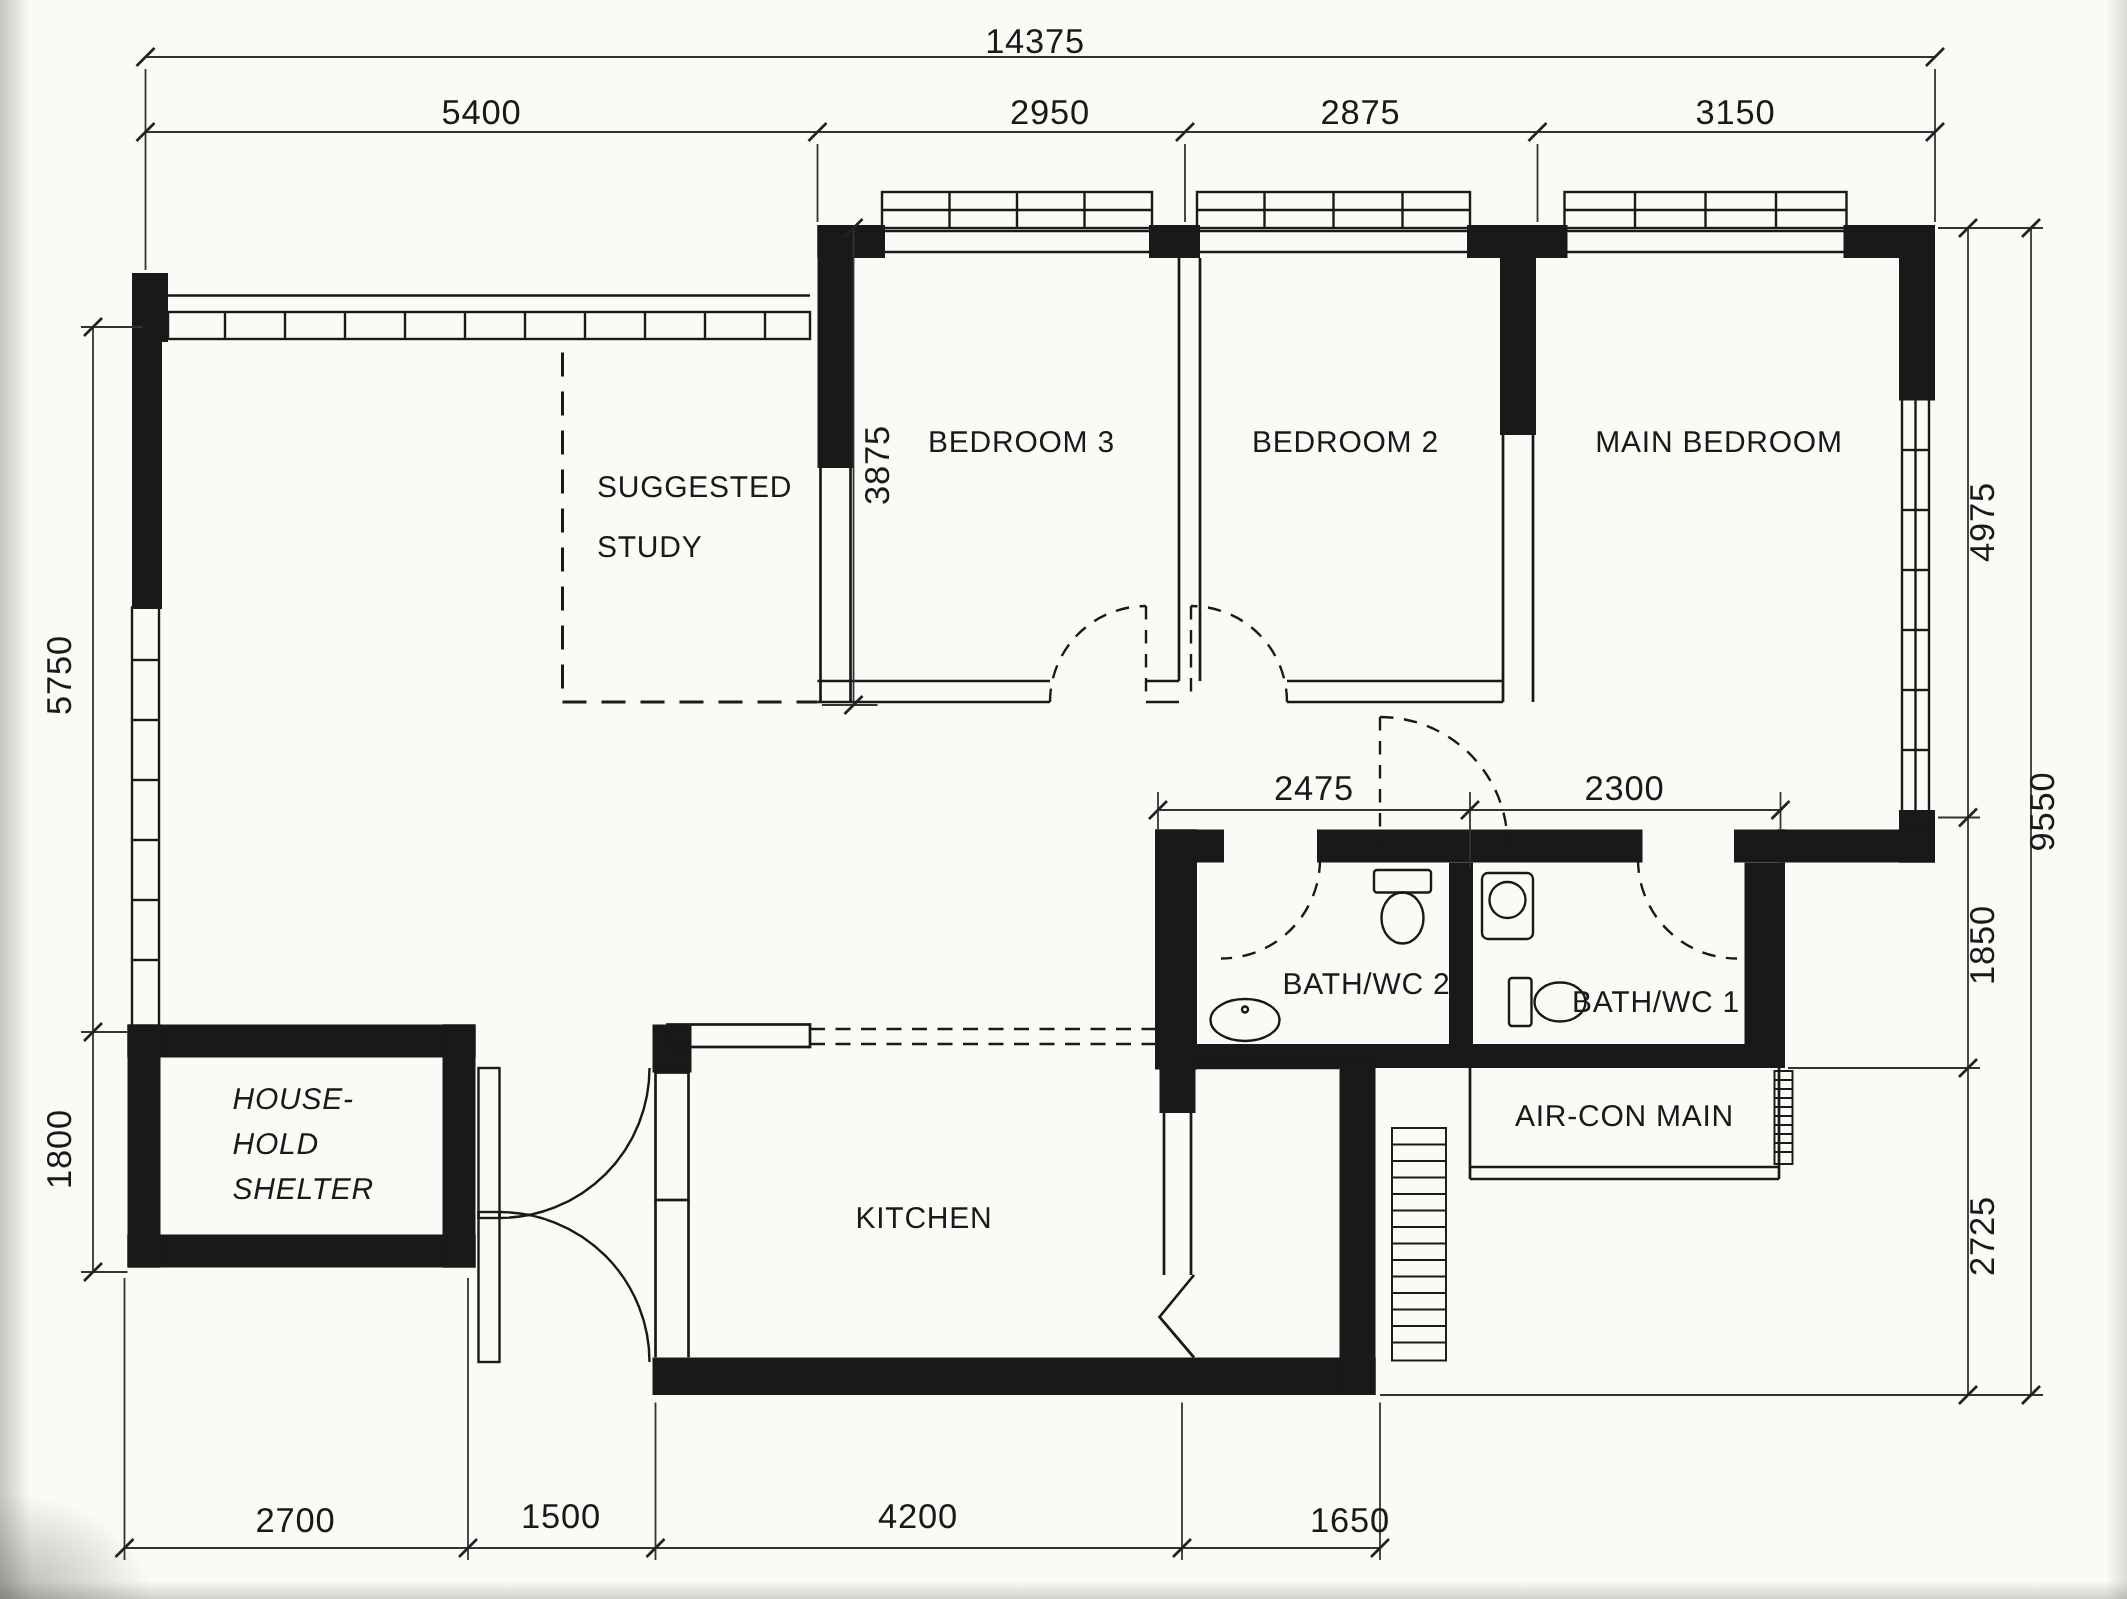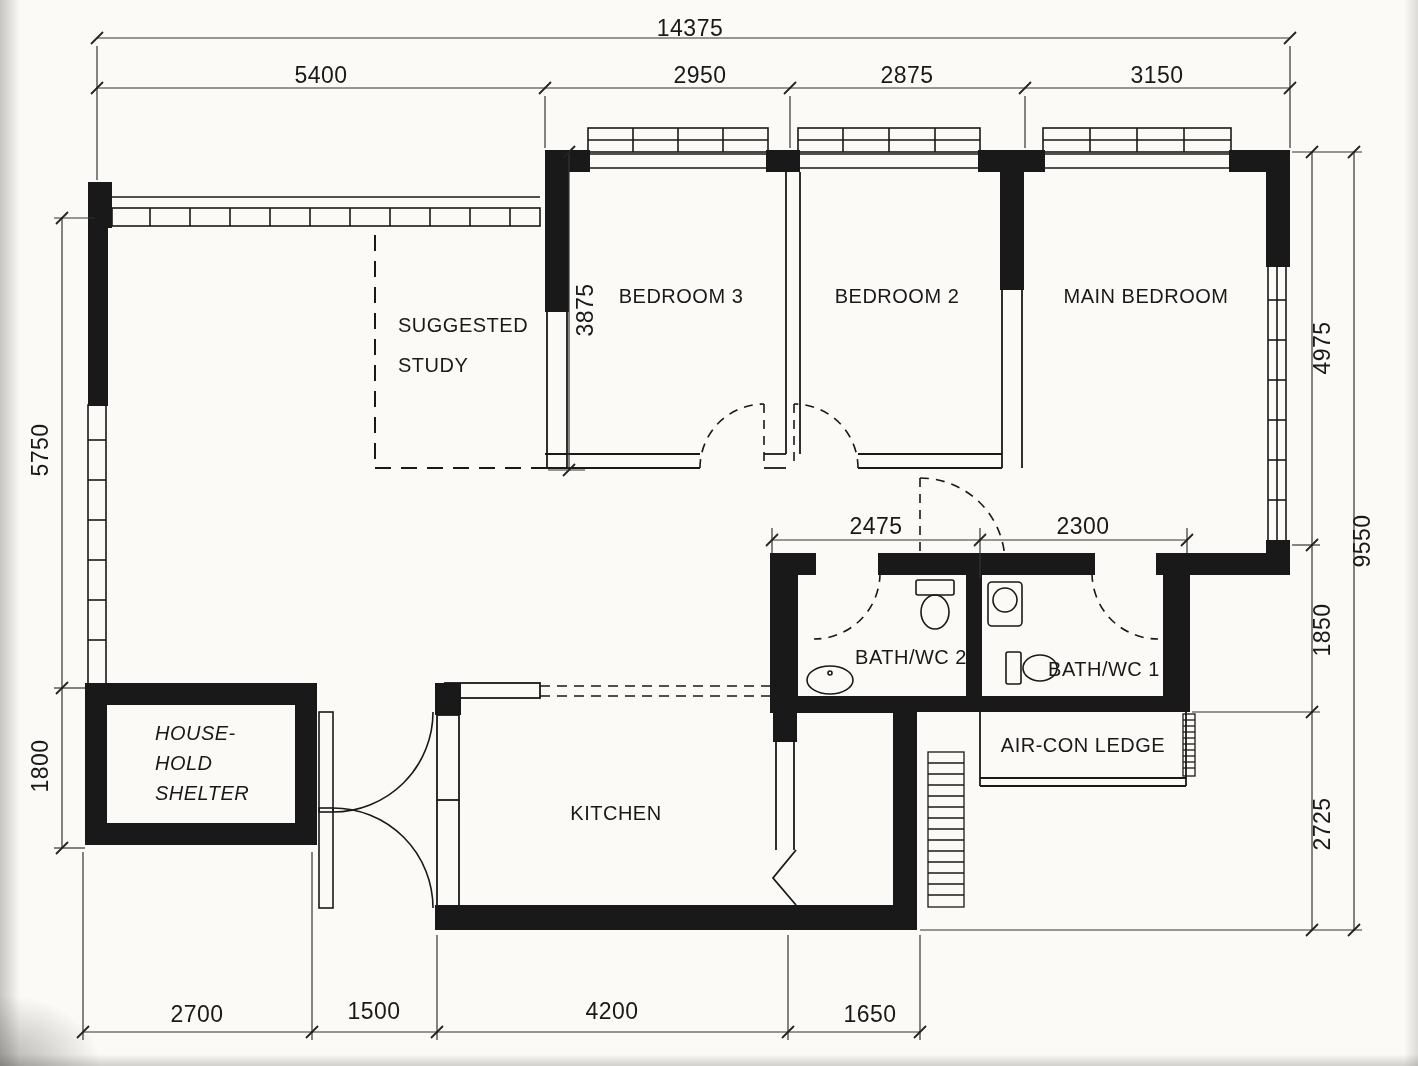--- a/index.html
+++ b/index.html
@@ -317,32 +317,32 @@
   <div class="label dim vert" style="left:40px;top:766px">1800</div>
   <div class="label dim vert" style="left:1322px;top:348px">4975</div>
   <div class="label dim vert" style="left:1362px;top:541px">9550</div>
   <div class="label dim vert" style="left:1322px;top:630px">1850</div>
   <div class="label dim vert" style="left:1322px;top:824px">2725</div>
   <div class="label dim center" style="left:876px;top:526px">2475</div>
   <div class="label dim center" style="left:1083px;top:526px">2300</div>
   <div class="label dim center" style="left:197px;top:1014px">2700</div>
   <div class="label dim center" style="left:374px;top:1011px">1500</div>
   <div class="label dim center" style="left:612px;top:1011px">4200</div>
-  <div class="label dim center" style="left:870px;top:1014px">1650</div>
+  <div class="label dim center" style="left:900px;top:1014px">1650</div>
 
   <div class="label room block40" style="left:398px;top:305px">
     <div>SUGGESTED</div>
     <div>STUDY</div>
   </div>
   <div class="label room center" style="left:681px;top:296px">BEDROOM 3</div>
   <div class="label room center" style="left:897px;top:296px">BEDROOM 2</div>
   <div class="label room center" style="left:1146px;top:296px">MAIN BEDROOM</div>
   <div class="label room center" style="left:911px;top:657px">BATH/WC 2</div>
   <div class="label room center" style="left:1104px;top:669px">BATH/WC 1</div>
-  <div class="label room center" style="left:1083px;top:745px">AIR-CON LEDGE</div>
+  <div class="label room center" style="left:1083px;top:745px">AIR-CON MAIN</div>
   <div class="label room block30" style="left:155px;top:718px">
     <div>HOUSE-</div>
     <div>HOLD</div>
     <div>SHELTER</div>
   </div>
   <div class="label room center" style="left:616px;top:813px">KITCHEN</div>
 
   <div class="scan-edge-left"></div>
   <div class="scan-edge-right"></div>
   <div class="scan-edge-bottom"></div>

